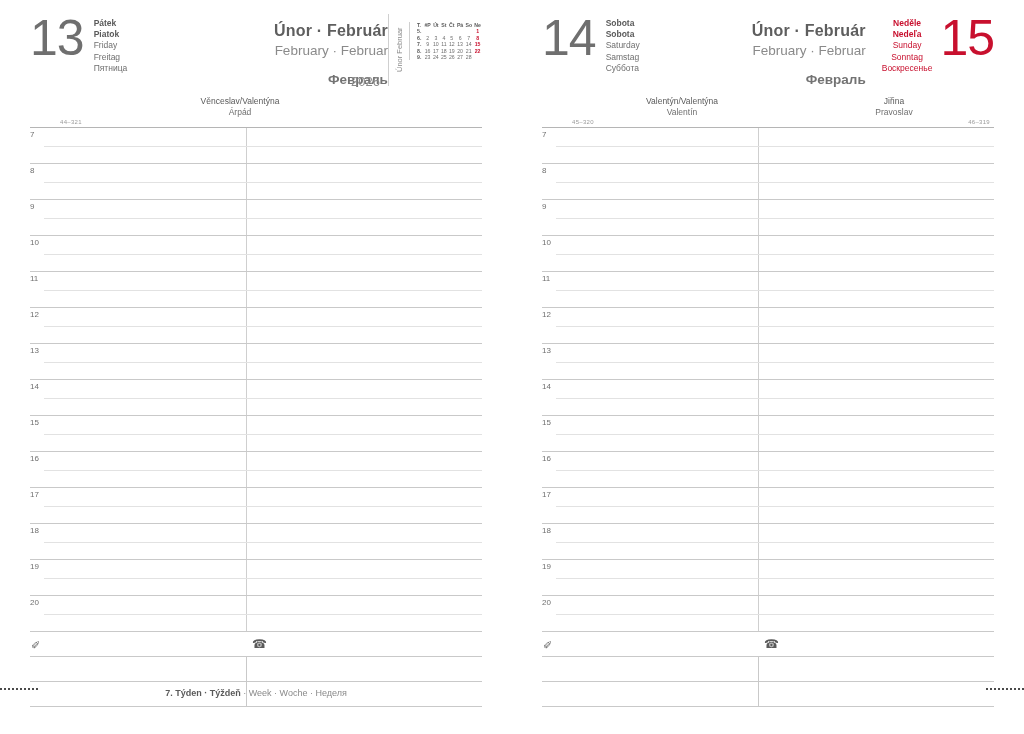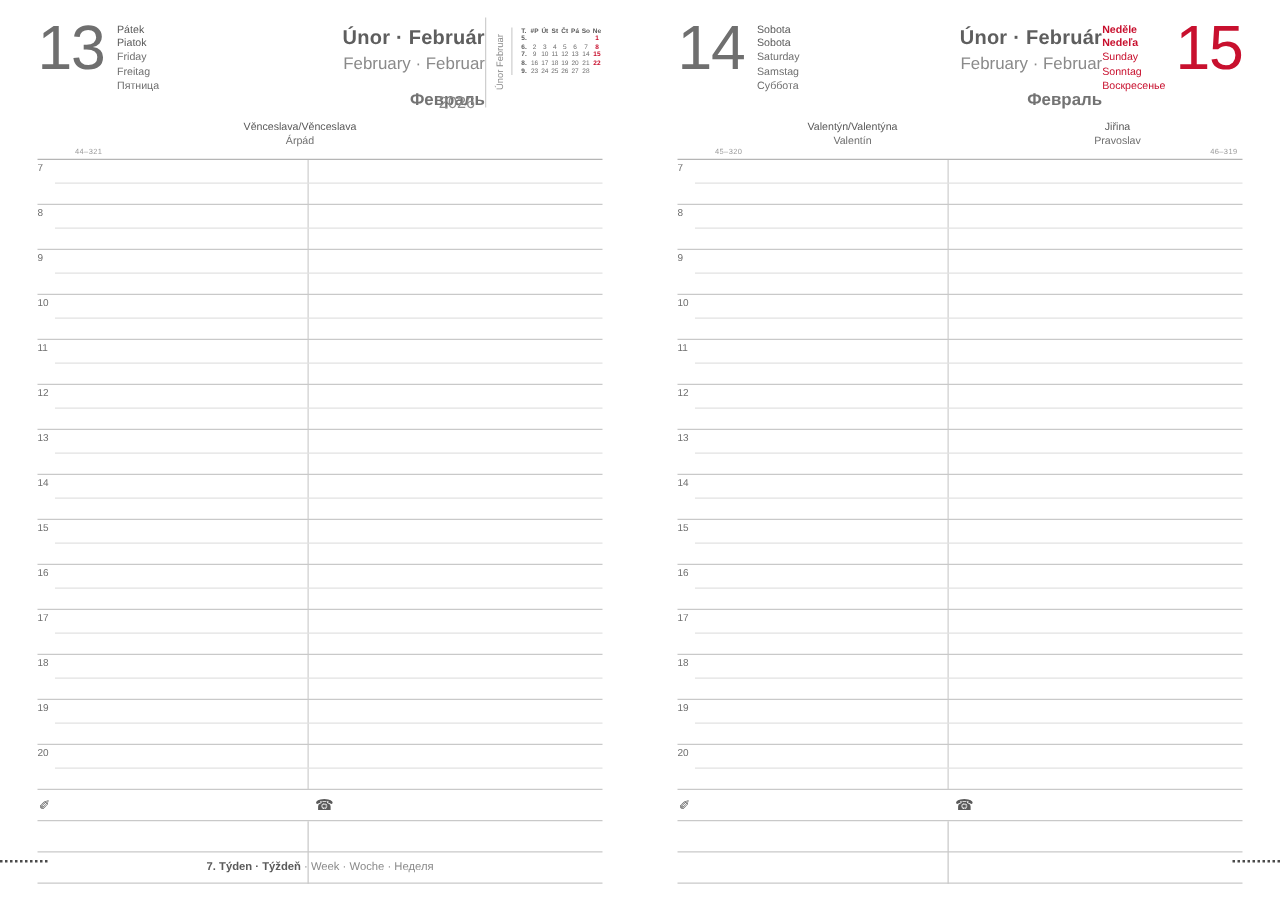--- a/index.html
+++ b/index.html
@@ -43,21 +43,21 @@
   }
   .big-num.red { color: #c8102e; }
   .daynames {
     margin-left: 10px;
     font-size: 8.5px;
     line-height: 11.2px;
     color: #6f6f6f;
     padding-top: 4px;
     white-space: nowrap;
   }
-  .daynames .b { font-weight: normal; color: #5a5a5a; }
+  .daynames .b { font-weight: bold; color: #5a5a5a; }
   .daynames .red { color: #c8102e; }
   .daynames .red.b { color: #c8102e; font-weight: bold; }
 
   .month-block {
     flex: 1;
     text-align: right;
     padding-top: 8px;
   }
   .month-main {
     font-size: 16px;
@@ -353,21 +353,21 @@
           </tbody>
             </table>
         </div>
       </div>
 
       <div class="year">2026</div>
     </div>
 
     <div class="namestrip">
       <div class="names pos-a">
-        <div>Věnceslava/Věnceslava</div>
+        <div>Věnceslav/Valentýna</div>
         <div class="l2">Árpád</div>
       </div>
       <div class="daycode left-code">44–321</div>
       <div class="rule-top"></div>
     </div>
 
     <div class="grid">
       <div class="vline" style="left:216px"></div>
 
       <div class="hourrow">
@@ -463,21 +463,21 @@
         <div>Samstag</div>
         <div>Суббота</div>
       </div>
 
       <div class="month-block">
         <div class="month-main">Únor · Február</div>
         <div class="month-sub">February · Februar</div>
         <div class="month-ru">Февраль</div>
       </div>
 
-      <div class="daynames" style="text-align:left;margin-left:0;margin-right:8px">
+      <div class="daynames" style="text-align:center;margin-left:16px;margin-right:8px">
         <div class="red b">Neděle</div>
         <div class="red b">Nedeľa</div>
         <div class="red">Sunday</div>
         <div class="red">Sonntag</div>
         <div class="red">Воскресенье</div>
       </div>
       <div class="big-num red">15</div>
     </div>
 
     <div class="namestrip">

